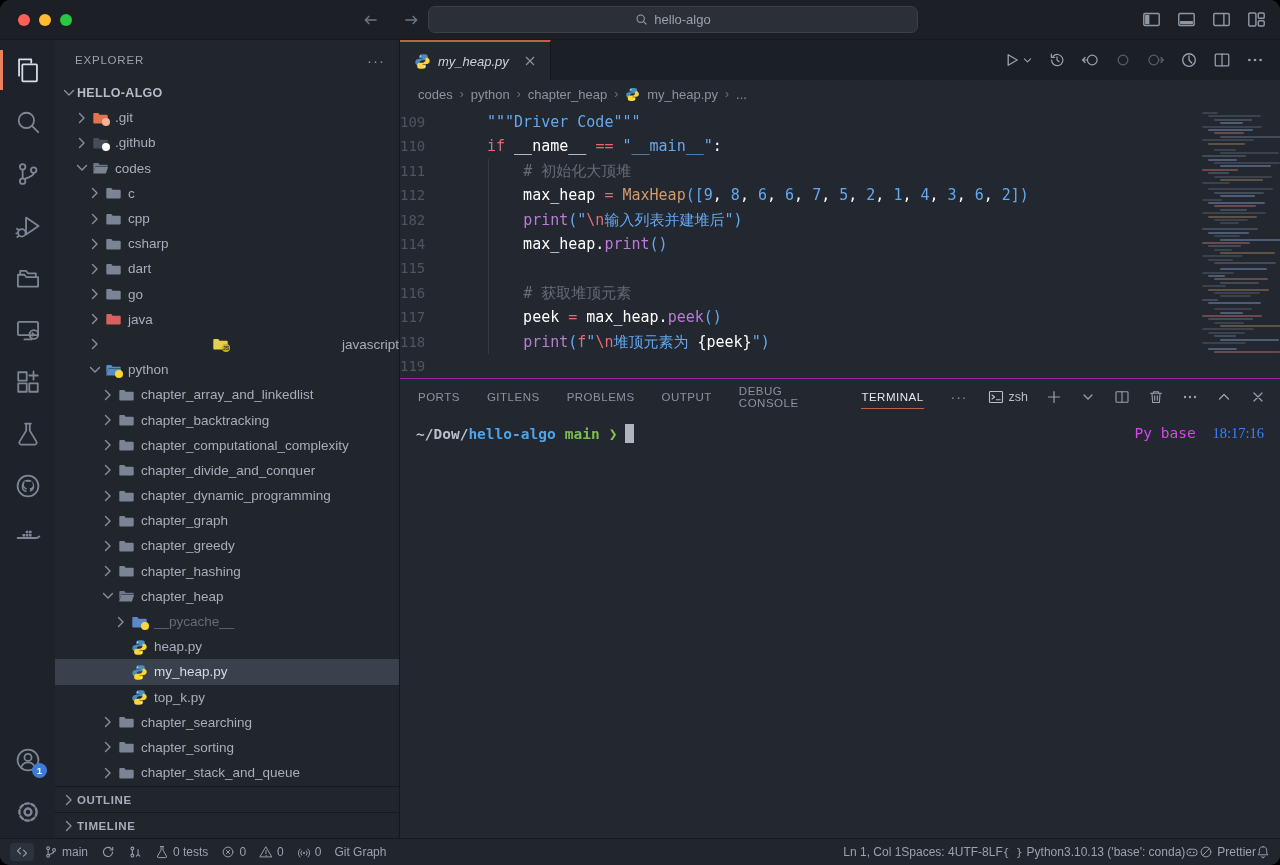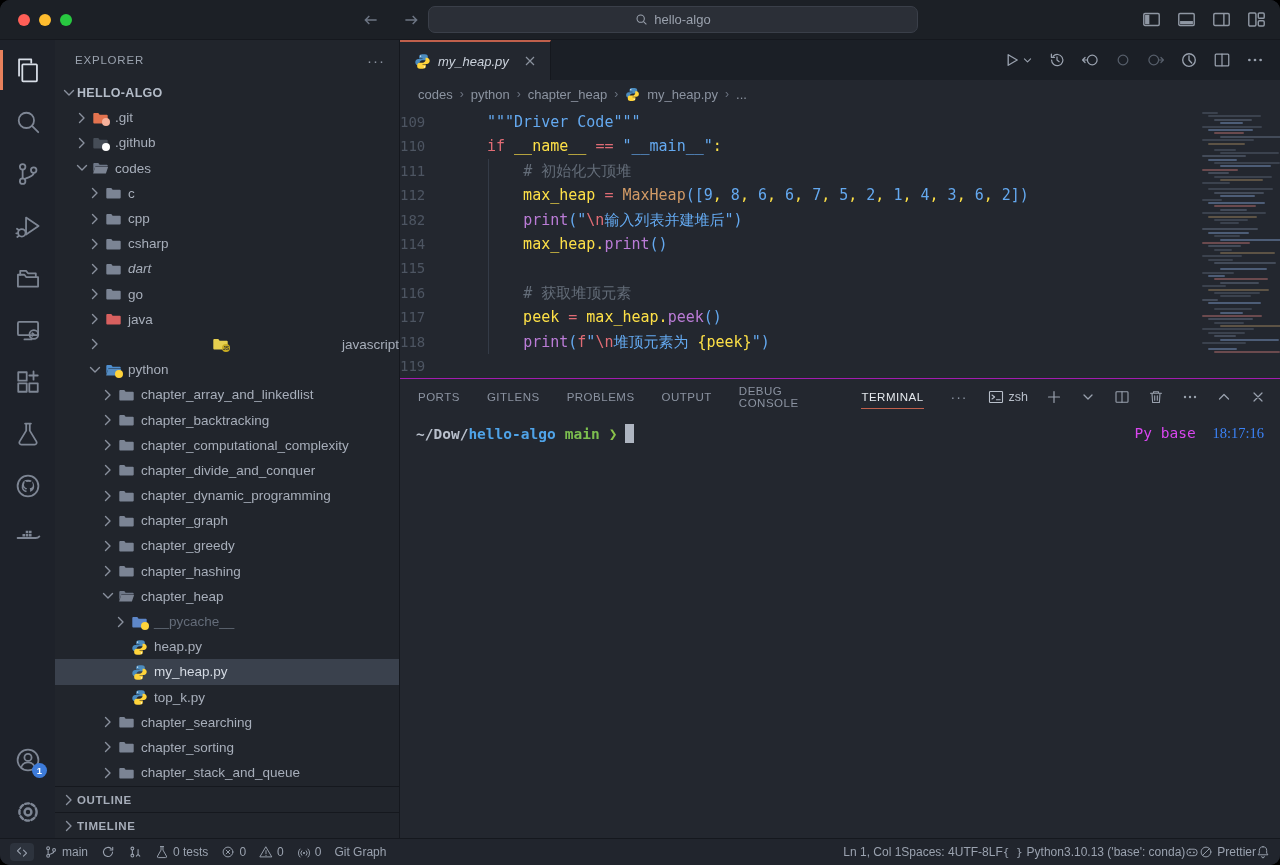--- a/index.html
+++ b/index.html
@@ -88,21 +88,21 @@
 
   .code-wrap { height:270px; flex:none; position:relative; overflow:hidden; }
   .code { position:absolute; inset:0; font-family:"DejaVu Sans Mono", monospace;
     font-size:15px; line-height:24.4px; padding-top:2px; }
   .cl { display:flex; height:24.4px; }
   .ln { width:56px; flex:none; color:#4d5562; font-size:14px; }
   .lc { padding-left:31px; white-space:pre; color:#b6bdc9; }
   .indent-guide { position:absolute; left:88px; width:1px; background:#343b47; }
   .tk-kw{ color:#e06c75; } .tk-str{ color:#64a9f0; } .tk-num{ color:#64a9f0; }
   .tk-fn{ color:#bb7cd7; } .tk-cls{ color:#d19a66; } .tk-cmt{ color:#636c78; }
-  .tk-esc{ color:#e06c75; } .tk-txt{ color:#fde047; } .tk-pun{ color:#64a9f0; }
+  .tk-esc{ color:#e06c75; } .tk-txt{ color:#ffffff; } .tk-pun{ color:#64a9f0; }
 
   .minimap { position:absolute; right:0; top:0; width:84px; height:245px; padding:4px 6px;
     overflow:hidden; }
   .mm-line { height:2px; border-radius:1px; margin-bottom:1.4px; }
 
   
   .panel { flex:1; border-top:1px solid #a21caf; display:flex; flex-direction:column; min-height:0; }
   .panel-tabs { height:35px; flex:none; display:flex; align-items:center; padding-left:18px; }
   .ptab { font-size:11.5px; letter-spacing:.5px; color:#8b93a1; margin-right:27px; cursor:pointer;
     height:100%; display:flex; align-items:center; position:relative; }
@@ -396,21 +396,21 @@
                 <path d="M5.5 3.5l4.5 4.5-4.5 4.5"></path>
               </svg>
             </span>
             <span class="ficon">
               <span class="folder"><svg viewBox="0 0 17 16">
                   <path fill="#7b8494" d="M1.3 3.9c0-.5.4-.9.9-.9h4.1l1.3 1.7h7.2c.5 0 .9.4.9.9v6.9c0 .5-.4.9-.9.9H2.2c-.5 0-.9-.4-.9-.9z"></path>
                 </svg></span>
             </span>
             <span class="tlabel">csharp</span>
           </div>
-          <div class="trow" style="padding-left: 32px; font-style: italic;">
+          <div class="trow" style="padding-left: 32px;">
             <span class="chev">
               <svg viewBox="0 0 16 16" fill="none" stroke="currentColor" stroke-width="1.4" stroke-linecap="round" stroke-linejoin="round">
                 <path d="M5.5 3.5l4.5 4.5-4.5 4.5"></path>
               </svg>
             </span>
             <span class="ficon">
               <span class="folder"><svg viewBox="0 0 17 16">
                   <path fill="#7b8494" d="M1.3 3.9c0-.5.4-.9.9-.9h4.1l1.3 1.7h7.2c.5 0 .9.4.9.9v6.9c0 .5-.4.9-.9.9H2.2c-.5 0-.9-.4-.9-.9z"></path>
                 </svg></span>
             </span>

